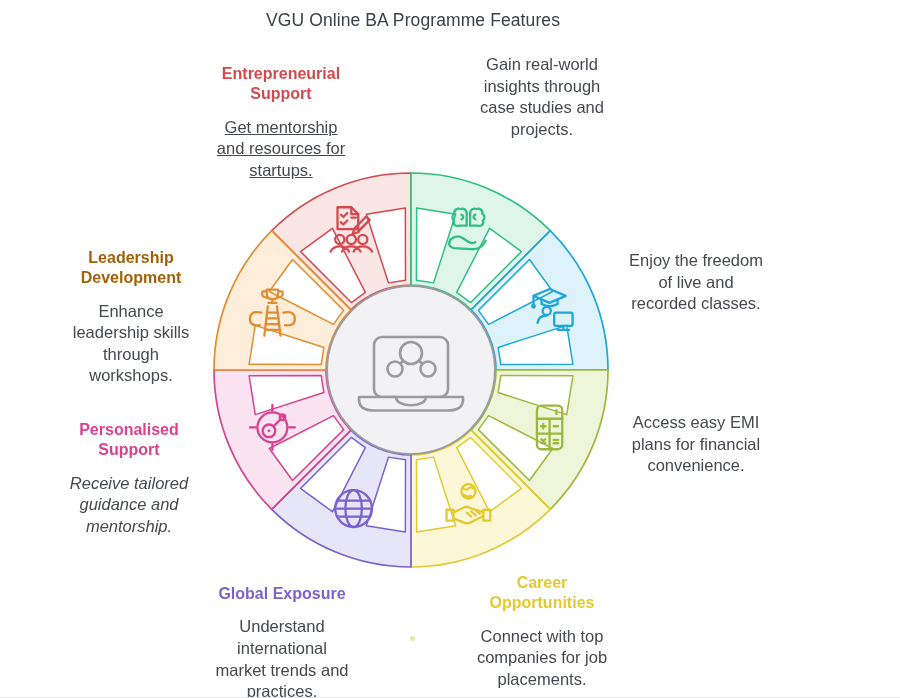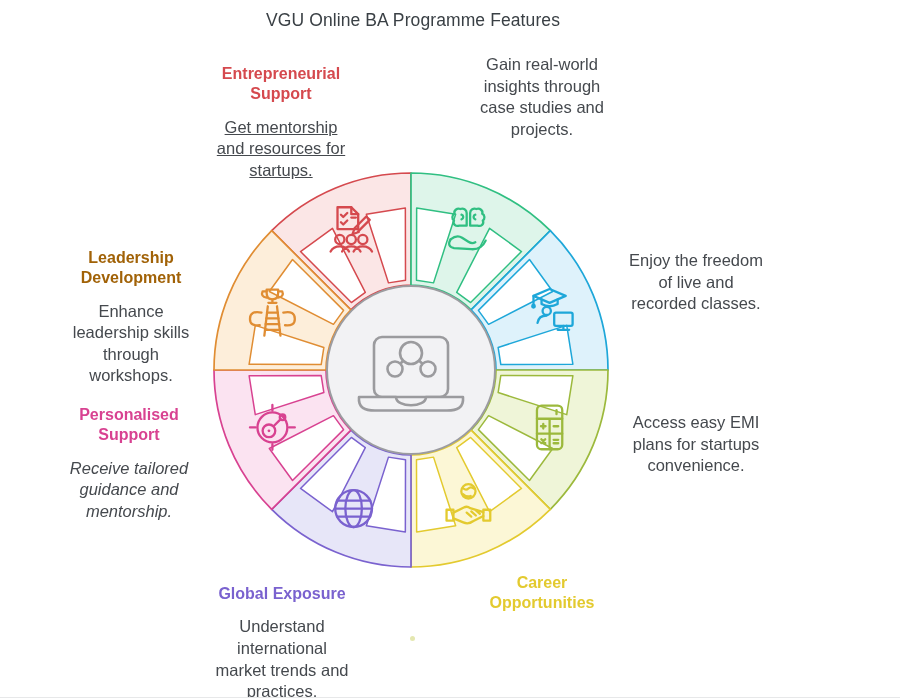--- a/index.html
+++ b/index.html
@@ -176,35 +176,38 @@
 case studies and
 projects.</p>
       </div>
       <div class="feature" style="left: 596px; top: 248px; width: 200px;">
         <p style="color: rgb(69, 73, 78);">Enjoy the freedom
 of live and
 recorded classes.</p>
       </div>
       <div class="feature" style="left: 596px; top: 410px; width: 200px;">
         <p style="color: rgb(69, 73, 78);">Access easy EMI
-plans for startups
+plans for financial
 convenience.</p>
       </div>
       <div class="feature" style="left: 447px; top: 561px; width: 190px;">
         <h3 style="color: rgb(227, 202, 47);">Career
 Opportunities</h3>
+        <p style="color: rgb(69, 73, 78);">Connect with top
+companies for job
+placements.</p>
       </div>
       <div class="feature" style="left: 187px; top: 572px; width: 190px;">
         <h3 style="color: rgb(122, 98, 207);">Global Exposure</h3>
         <p style="color: rgb(69, 73, 78);">Understand
 international
 market trends and
 practices.</p>
       </div>
-      <div class="feature" style="left: 49px; top: 393px; width: 160px;">
+      <div class="feature" style="left: 49px; top: 408px; width: 160px;">
         <h3 style="color: rgb(216, 66, 145);">Personalised
 Support</h3>
         <p style="color: rgb(69, 73, 78); font-style: italic;">Receive tailored
 guidance and
 mentorship.</p>
       </div>
       <div class="feature" style="left: 51px; top: 236px; width: 160px;">
         <h3 style="color: #a16207;">Leadership
 Development</h3>
         <p style="color: rgb(69, 73, 78);">Enhance

